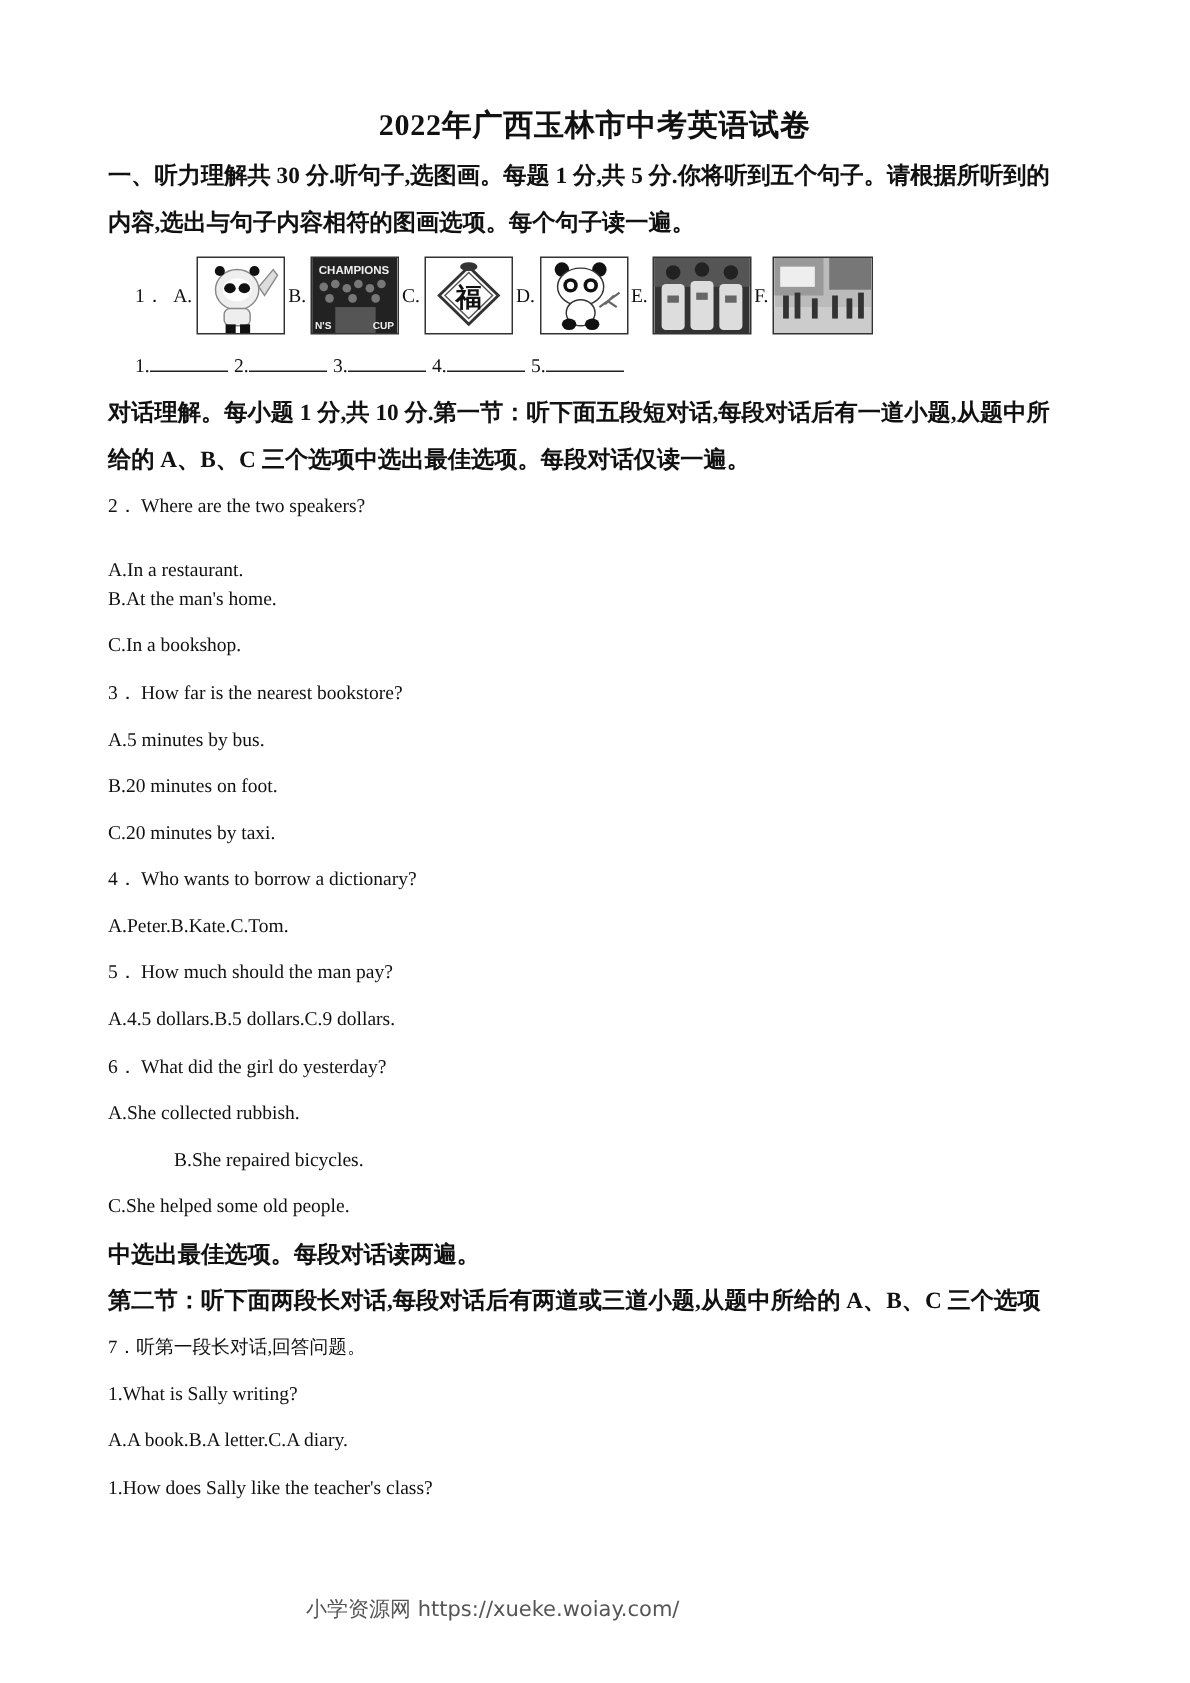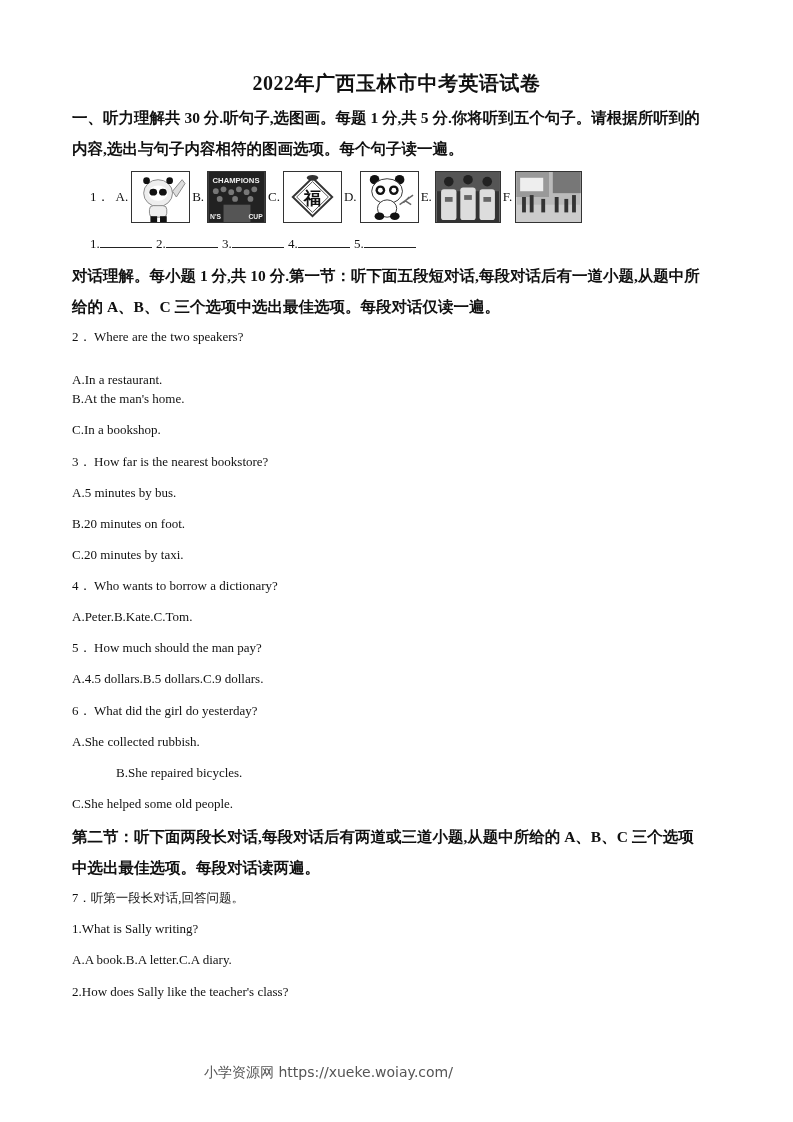--- a/index.html
+++ b/index.html
@@ -185,24 +185,24 @@
 
   <div class="line" style="top:640px;"><span class="num">5．</span><span>How much should the man pay?</span></div>
   <div class="line" style="top:671px;">A.4.5 dollars.B.5 dollars.C.9 dollars.</div>
 
   <div class="line" style="top:703px;"><span class="num">6．</span><span>What did the girl do yesterday?</span></div>
   <div class="line" style="top:734px;">A.She collected rubbish.</div>
   <div class="line" style="top:765px;margin-left:44px;">B.She repaired bicycles.</div>
   <div class="line" style="top:796px;">C.She helped some old people.</div>
 
   <div class="section-head" style="top:821px;">
+    <div>中选出最佳选项。每段对话读两遍。</div>
     <div>第二节：听下面两段长对话,每段对话后有两道或三道小题,从题中所给的 A、B、C 三个选项</div>
-    <div>中选出最佳选项。每段对话读两遍。</div>
   </div>
 
   <div class="line" style="top:890px; font-family:Liberation Serif, serif; font-size:12.5px;text-align:center;">7．听第一段长对话,回答问题。</div>
   <div class="line" style="top:921px;">1.What is Sally writing?</div>
   <div class="line" style="top:952px;">A.A book.B.A letter.C.A diary.</div>
-  <div class="line" style="top:984px;">2.How does Sally like the teacher's class?</div>
+  <div class="line" style="top:984px;">1.How does Sally like the teacher's class?</div>
 
   <div class="footer">小学资源网 https://xueke.woiay.com/</div>
 
 </div>
 
 </body></html>

